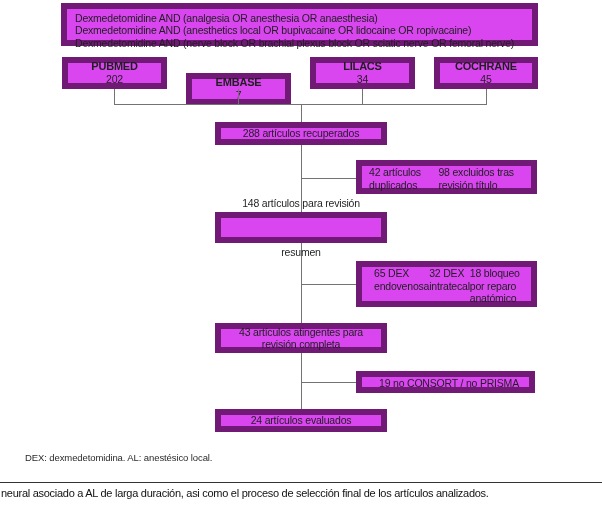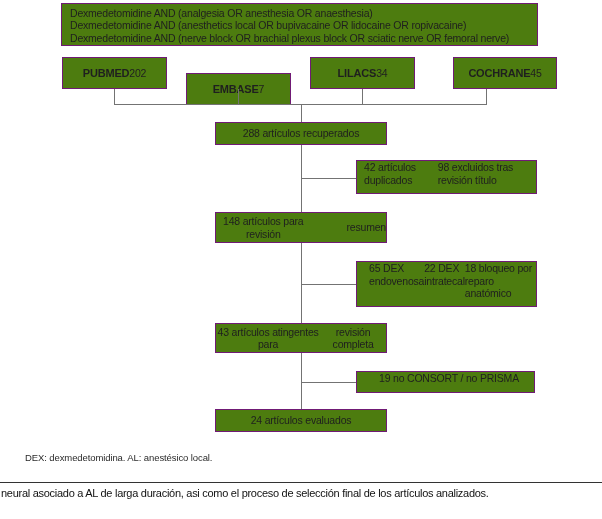--- a/index.html
+++ b/index.html
@@ -2,24 +2,24 @@
 <html><head>
 <meta charset="utf-8">
 <style>
   html,body { margin:0; padding:0; background:#fff; }
   #figure {
     position:relative; width:602px; height:519px; background:#ffffff;
     font-family:"Liberation Sans", sans-serif; color:#1f1f1f;
     overflow:hidden;
   }
   .box {
-    position:absolute; border:1px solid #701a75; background:#4d7c0f;
+    position:absolute; border:6px solid #701a75; background:#d946ef;
     box-sizing:border-box; font-size:10.5px; letter-spacing:-0.2px;
   }
-  .center-box { display:flex; flex-direction:row; align-items:center; justify-content:center; text-align:center; line-height:12.5px; }
+  .center-box { display:flex; flex-direction:column; align-items:center; justify-content:center; text-align:center; line-height:12.5px; }
   .left-box   { display:flex; flex-direction:row; justify-content:center; padding-left:7px; line-height:12.5px; }
   .db-name  { font-weight:bold; font-size:11px; letter-spacing:-0.2px; }
   .db-count { font-size:10.5px; line-height:13px; }
   .hline { position:absolute; height:1px; background:#737373; }
   .vline { position:absolute; width:1px;  background:#737373; }
   .search-lines { line-height:12.3px; padding:3px 8px; }
   #footnote { position:absolute; left:25px; top:452px; font-size:9.5px; letter-spacing:-0.1px; color:#2a2a2a; }
   #caption-rule { position:absolute; left:0; top:482px; width:602px; height:1px; background:#333; }
   #caption { position:absolute; left:1px; top:487px; width:601px; font-size:11px; line-height:13.5px; letter-spacing:-0.28px; color:#111; }
   #caption .cap-line { white-space:nowrap; }
@@ -41,21 +41,21 @@
     <div class="db-count">202</div>
   </div>
   <div class="box center-box" style="left:186px; top:57px; width:105px; height:32px;margin-top:16px;">
     <div class="db-name">EMBASE</div>
     <div class="db-count">7</div>
   </div>
   <div class="box center-box" style="left:310px; top:57px; width:105px; height:32px;">
     <div class="db-name">LILACS</div>
     <div class="db-count">34</div>
   </div>
-  <div class="box center-box" style="left:453px; top:57px; width:104px; height:32px;">
+  <div class="box center-box" style="left:434px; top:57px; width:104px; height:32px;">
     <div class="db-name">COCHRANE</div>
     <div class="db-count">45</div>
   </div>
 
   <div class="vline" style="left:114px; top:89px; height:15px;"></div>
   <div class="vline" style="left:238px; top:89px; height:15px;"></div>
   <div class="vline" style="left:362px; top:89px; height:15px;"></div>
   <div class="vline" style="left:486px; top:89px; height:15px;"></div>
   <div class="hline" style="left:114px; top:104px; width:373px;"></div>
   <div class="vline" style="left:301px; top:104px; height:18px;"></div>
@@ -75,21 +75,21 @@
     <div>98 excluidos tras revisión título</div>
   </div>
 
   <div class="box center-box" style="left:215px; top:212px; width:172px; height:31px;gap:36px;">
     <div>148 artículos para revisión</div>
     <div>resumen</div>
   </div>
 
   <div class="box left-box" style="left:356px; top:261px; width:181px; height:46px;padding-left:12px;">
     <div>65 DEX endovenosa</div>
-    <div>22 DEX intratecal</div>
+    <div>32 DEX intratecal</div>
     <div>18 bloqueo por reparo anatómico</div>
   </div>
 
   <div class="box center-box" style="left:215px; top:323px; width:172px; height:30px;">
     <div>43 artículos atingentes para</div>
     <div>revisión completa</div>
   </div>
 
   <div class="box left-box" style="left:356px; top:371px; width:179px; height:22px;">
     <div>19 no CONSORT / no PRISMA</div>

